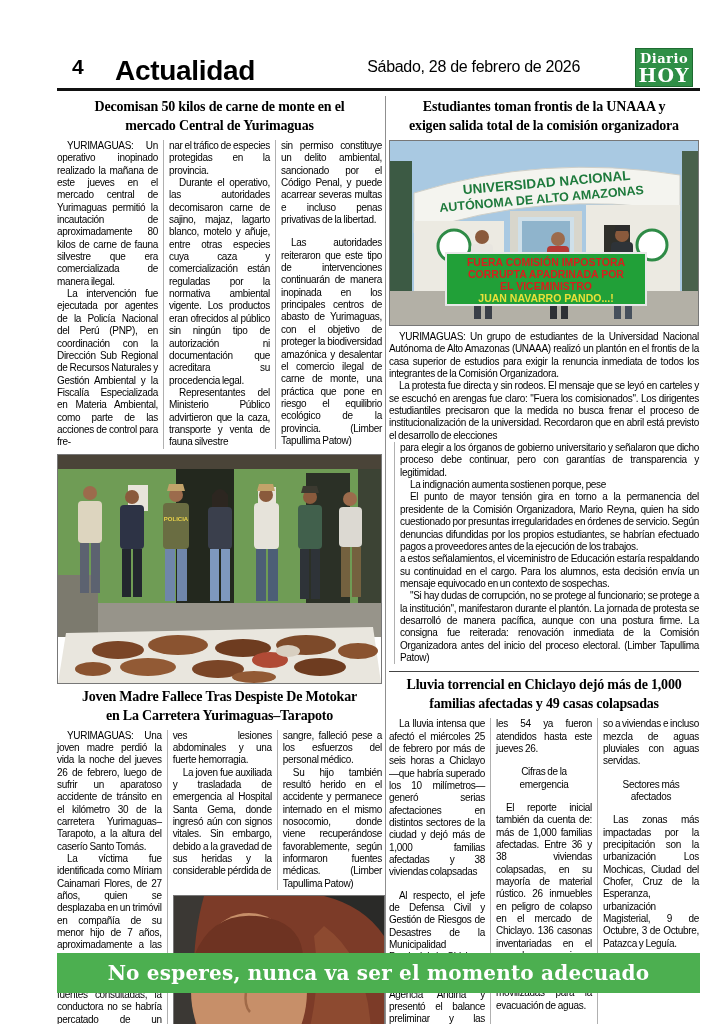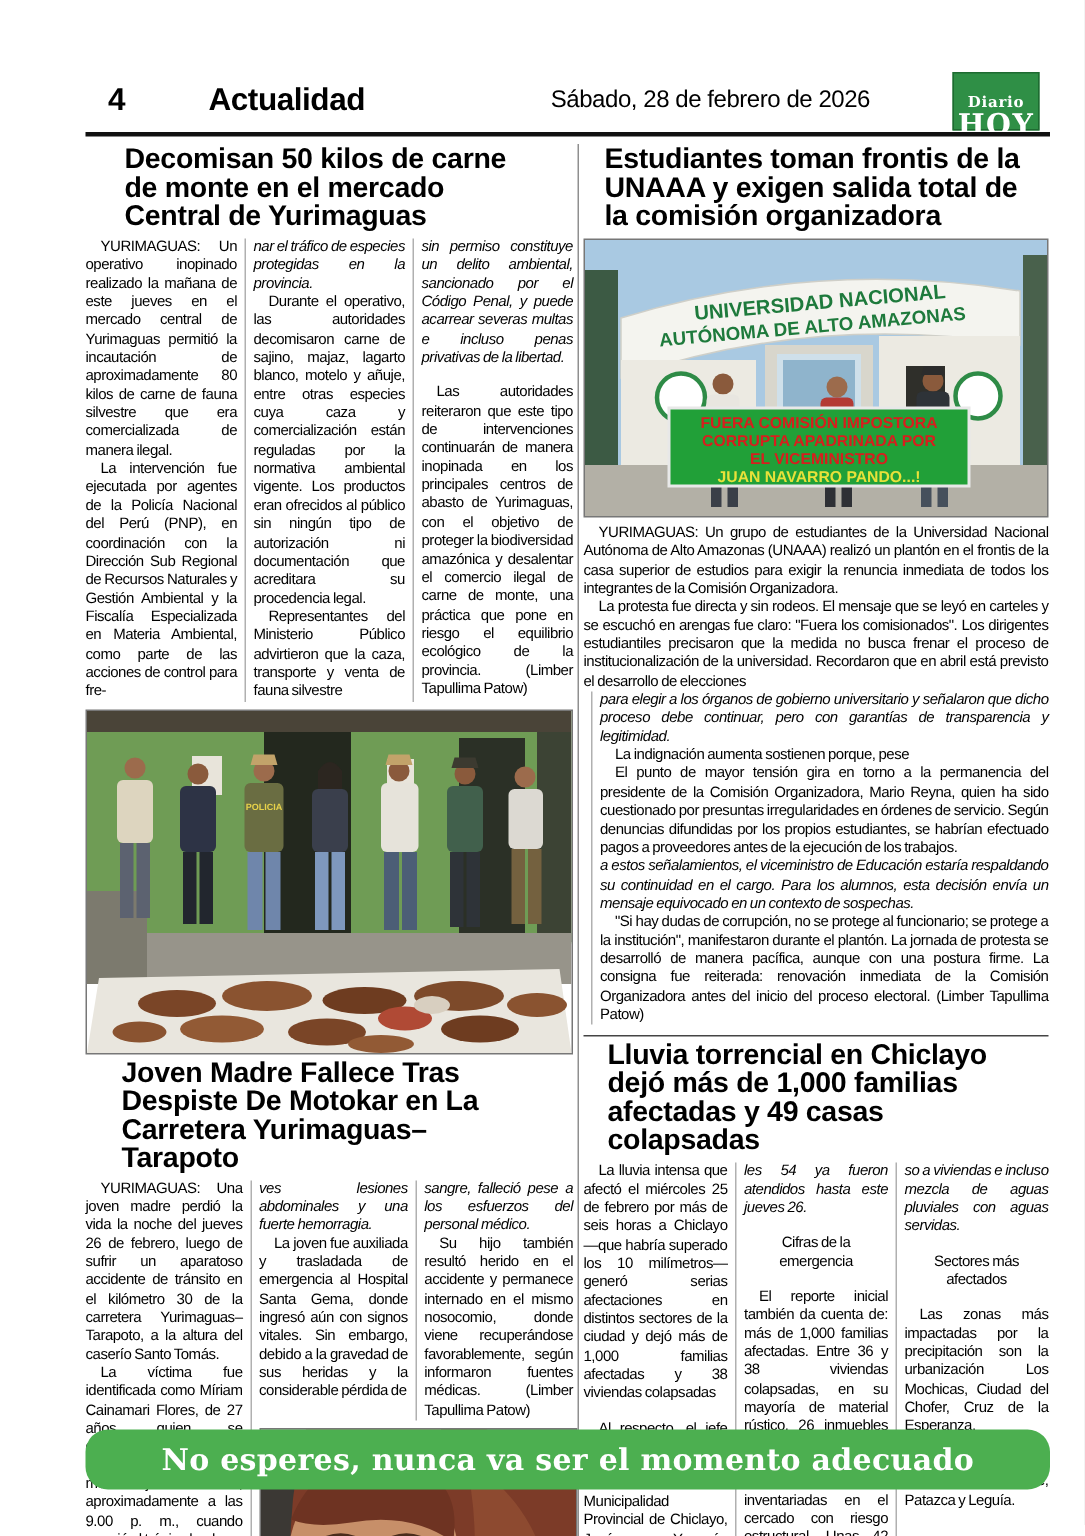--- a/index.html
+++ b/index.html
@@ -1,54 +1,54 @@
 <!DOCTYPE html>
 <html><head>
 <meta charset="utf-8">
 <style>
   html,body{margin:0;padding:0;background:#e9e9e9;}
   .page{position:relative;width:723px;height:1024px;background:#ffffff;overflow:hidden;
         font-family:"Liberation Sans",sans-serif;color:#000;}
   
   .hdr{position:absolute;top:50px;left:57px;width:643px;height:38px;}
   .pageno{position:absolute;left:15px;top:5px;font-size:21px;font-weight:bold;}
-  .section{position:absolute;left:58px;top:5px;font-size:21px;font-weight:bold;letter-spacing:-0.3px;margin-left:24px;}
+  .section{position:absolute;left:58px;top:5px;font-size:28px;font-weight:bold;letter-spacing:-0.3px;}
   .dateline{position:absolute;right:120px;top:8px;font-size:16px;letter-spacing:-0.3px;}
   .logo{position:absolute;right:7px;top:-2px;width:56px;height:37px;background:#2f8f46;
         border:1px solid #1e6b31;text-align:center;color:#fff;font-family:"DejaVu Serif",serif;}
-  .logo .d{display:block;font-size:10px;font-weight:bold;margin-top:14px;letter-spacing:0.5px;}
+  .logo .d{display:block;font-size:13px;font-weight:bold;margin-top:2px;letter-spacing:0.5px;}
   .logo .h{display:block;font-size:19px;font-weight:bold;line-height:19px;letter-spacing:1px;}
   .hrule{position:absolute;top:88px;left:57px;width:643px;height:3px;background:#111;}
   
   .content{position:absolute;top:94px;left:57px;width:643px;display:flex;}
   .half-l{width:325px;}
   .vdiv{width:1px;background:#8f8f8f;margin:2px 3px 0 3px;}
   .half-r{width:310px;}
-  .title{font-size:19px;font-weight:bold;line-height:19px;margin:3px 0 5px;
-         letter-spacing:-0.2px;}
+  .title{font-size:14px;font-weight:bold;text-align:center;line-height:19px;margin:3px 0 5px;
+         letter-spacing:-0.2px;font-family:Liberation Serif, serif;}
   .t-pad1{padding:0 26px;}
   .t-pad2{padding:0 14px;}
   .t-pad3{padding:0 24px;}
   .t-pad4{padding:0 16px;}
   .cols{display:flex;align-items:stretch;}
   .col{flex:1 1 0;min-width:0;}
   .colsep{border-left:1px solid #b0b0b0;margin-left:5px;padding-left:5px;}
   .body-txt p{margin:0;font-size:10px;line-height:12.35px;text-align:justify;
               letter-spacing:-0.32px;word-spacing:-0.5px;}
   .para{text-indent:10px;}
-  .noind{text-indent:0;font-style:italic;}
+  .noind{text-indent:0;}
   .centerp{text-align:center !important;text-indent:0;}
   .spacer{height:11px;}
   .c2wrap{flex:2 1 0;min-width:0;}
   .photo{display:block;margin-top:5px;border:1px solid #777;}
   .hr2{border:none;border-top:1px solid #444;margin:7px 0 3px;}
   
   .footer-banner{position:absolute;left:57px;top:953px;width:643px;height:40px;background:#4caf50;
                  color:#fff;font-family:"DejaVu Serif",serif;font-weight:bold;font-size:20px;
-                 text-align:center;line-height:40px;letter-spacing:0.2px;border-radius:15px;}
+                 text-align:center;line-height:40px;letter-spacing:0.2px;}
 </style>
 </head>
 <body>
 
 <div class="page">
 
   <div class="hdr">
     <span class="pageno">4</span>
     <span class="section">Actualidad</span>
     <span class="dateline">Sábado, 28 de febrero de 2026</span>

